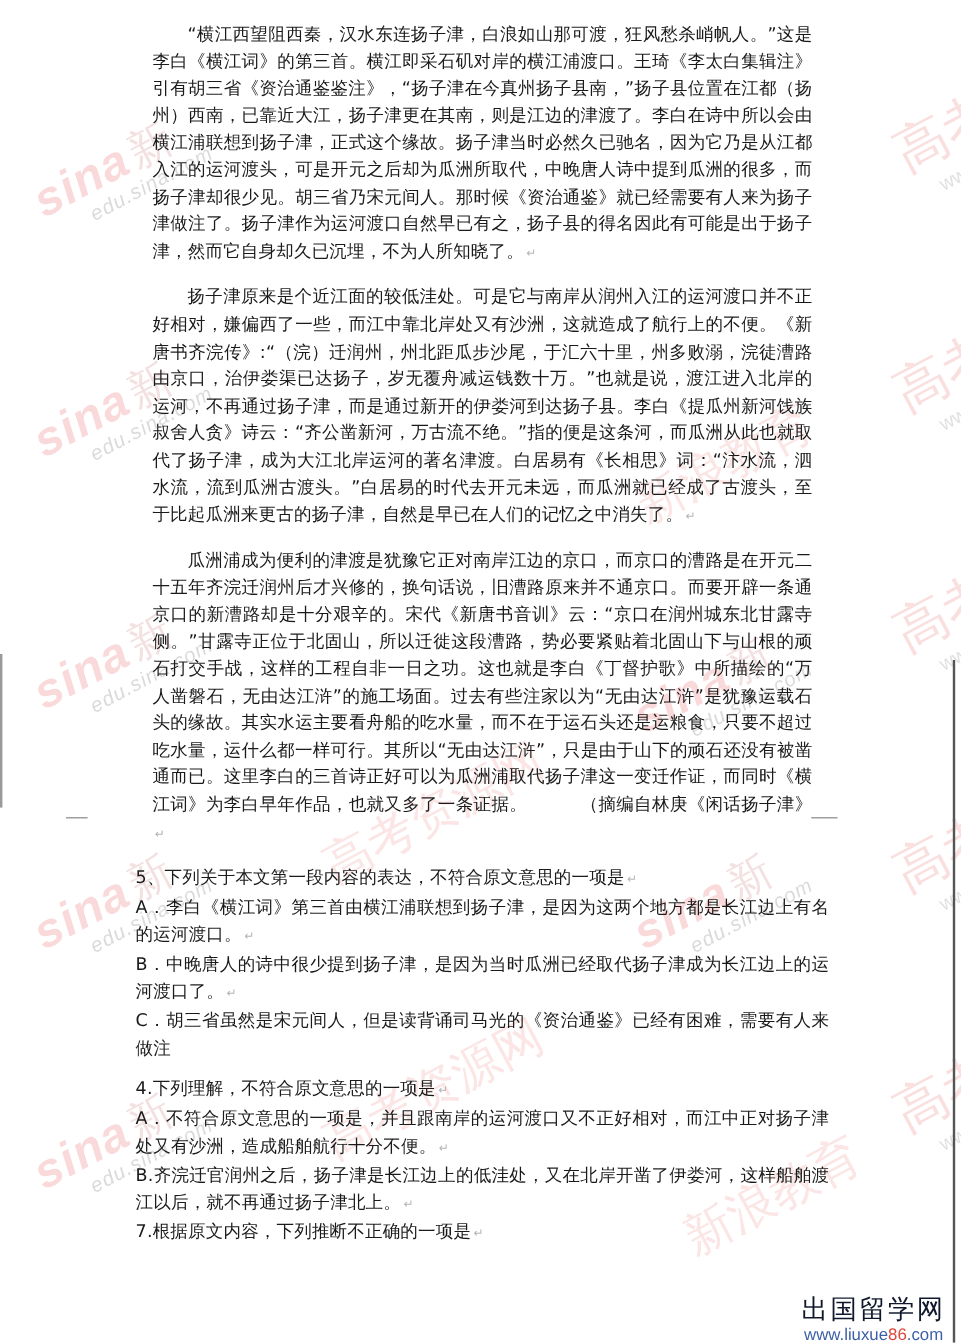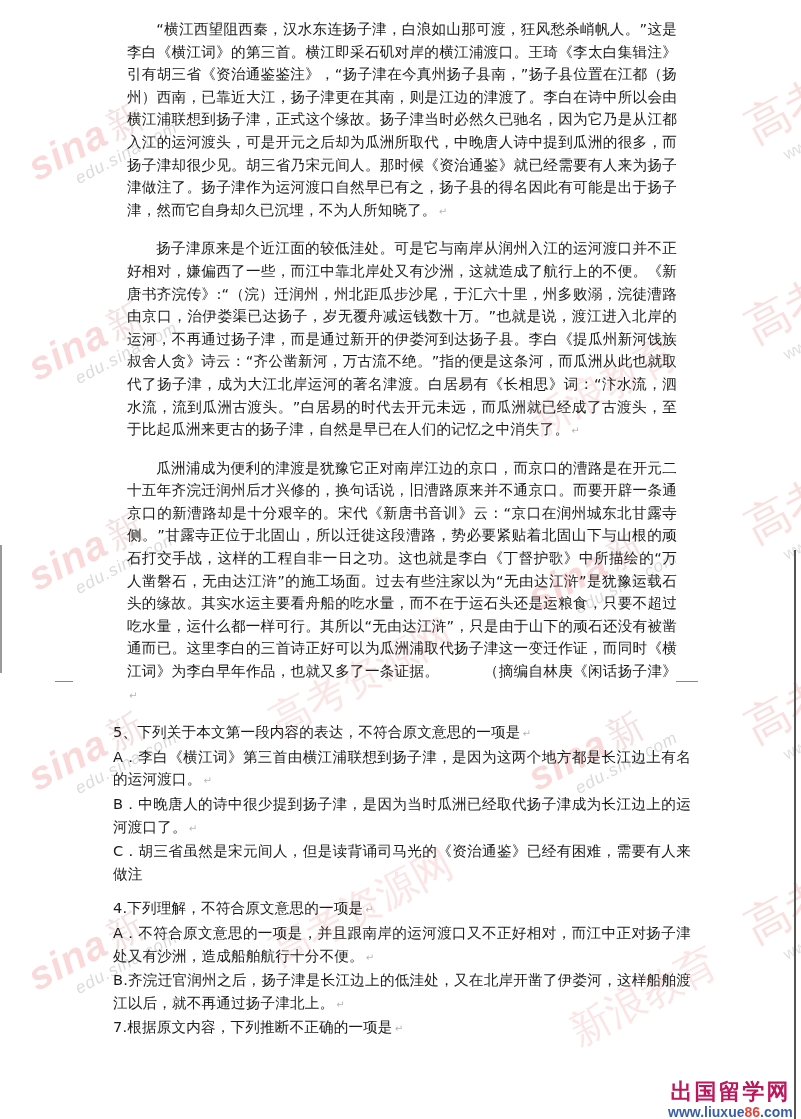--- a/index.html
+++ b/index.html
@@ -122,29 +122,29 @@
       position: absolute;
       left: 668px;
       top: 1080px;
       z-index: 2;
       text-align: center;
       background: rgba(255,255,255,0.6);
     }
     .logo-cn {
       font-family: "DejaVu Sans", sans-serif;
       font-size: 22px;
-      font-weight: bold;
-      color: #be185d;
+      font-weight: normal;
+      color: #0f172a;
       letter-spacing: 2px;
       line-height: 24px;
     }
     .logo-url {
       font-family: "Liberation Sans", sans-serif;
       font-size: 14px;
-      font-weight: bold;
+      font-weight: normal;
       color: #3b5fa6;
       line-height: 16px;
     }
     .logo-url .accent { color: #e0473a; }
   </style>
 </head>
 <body>
 
 <div class="watermark-layer">
   <div class="wm wm-sina" style="left:20px; top:150px;">

